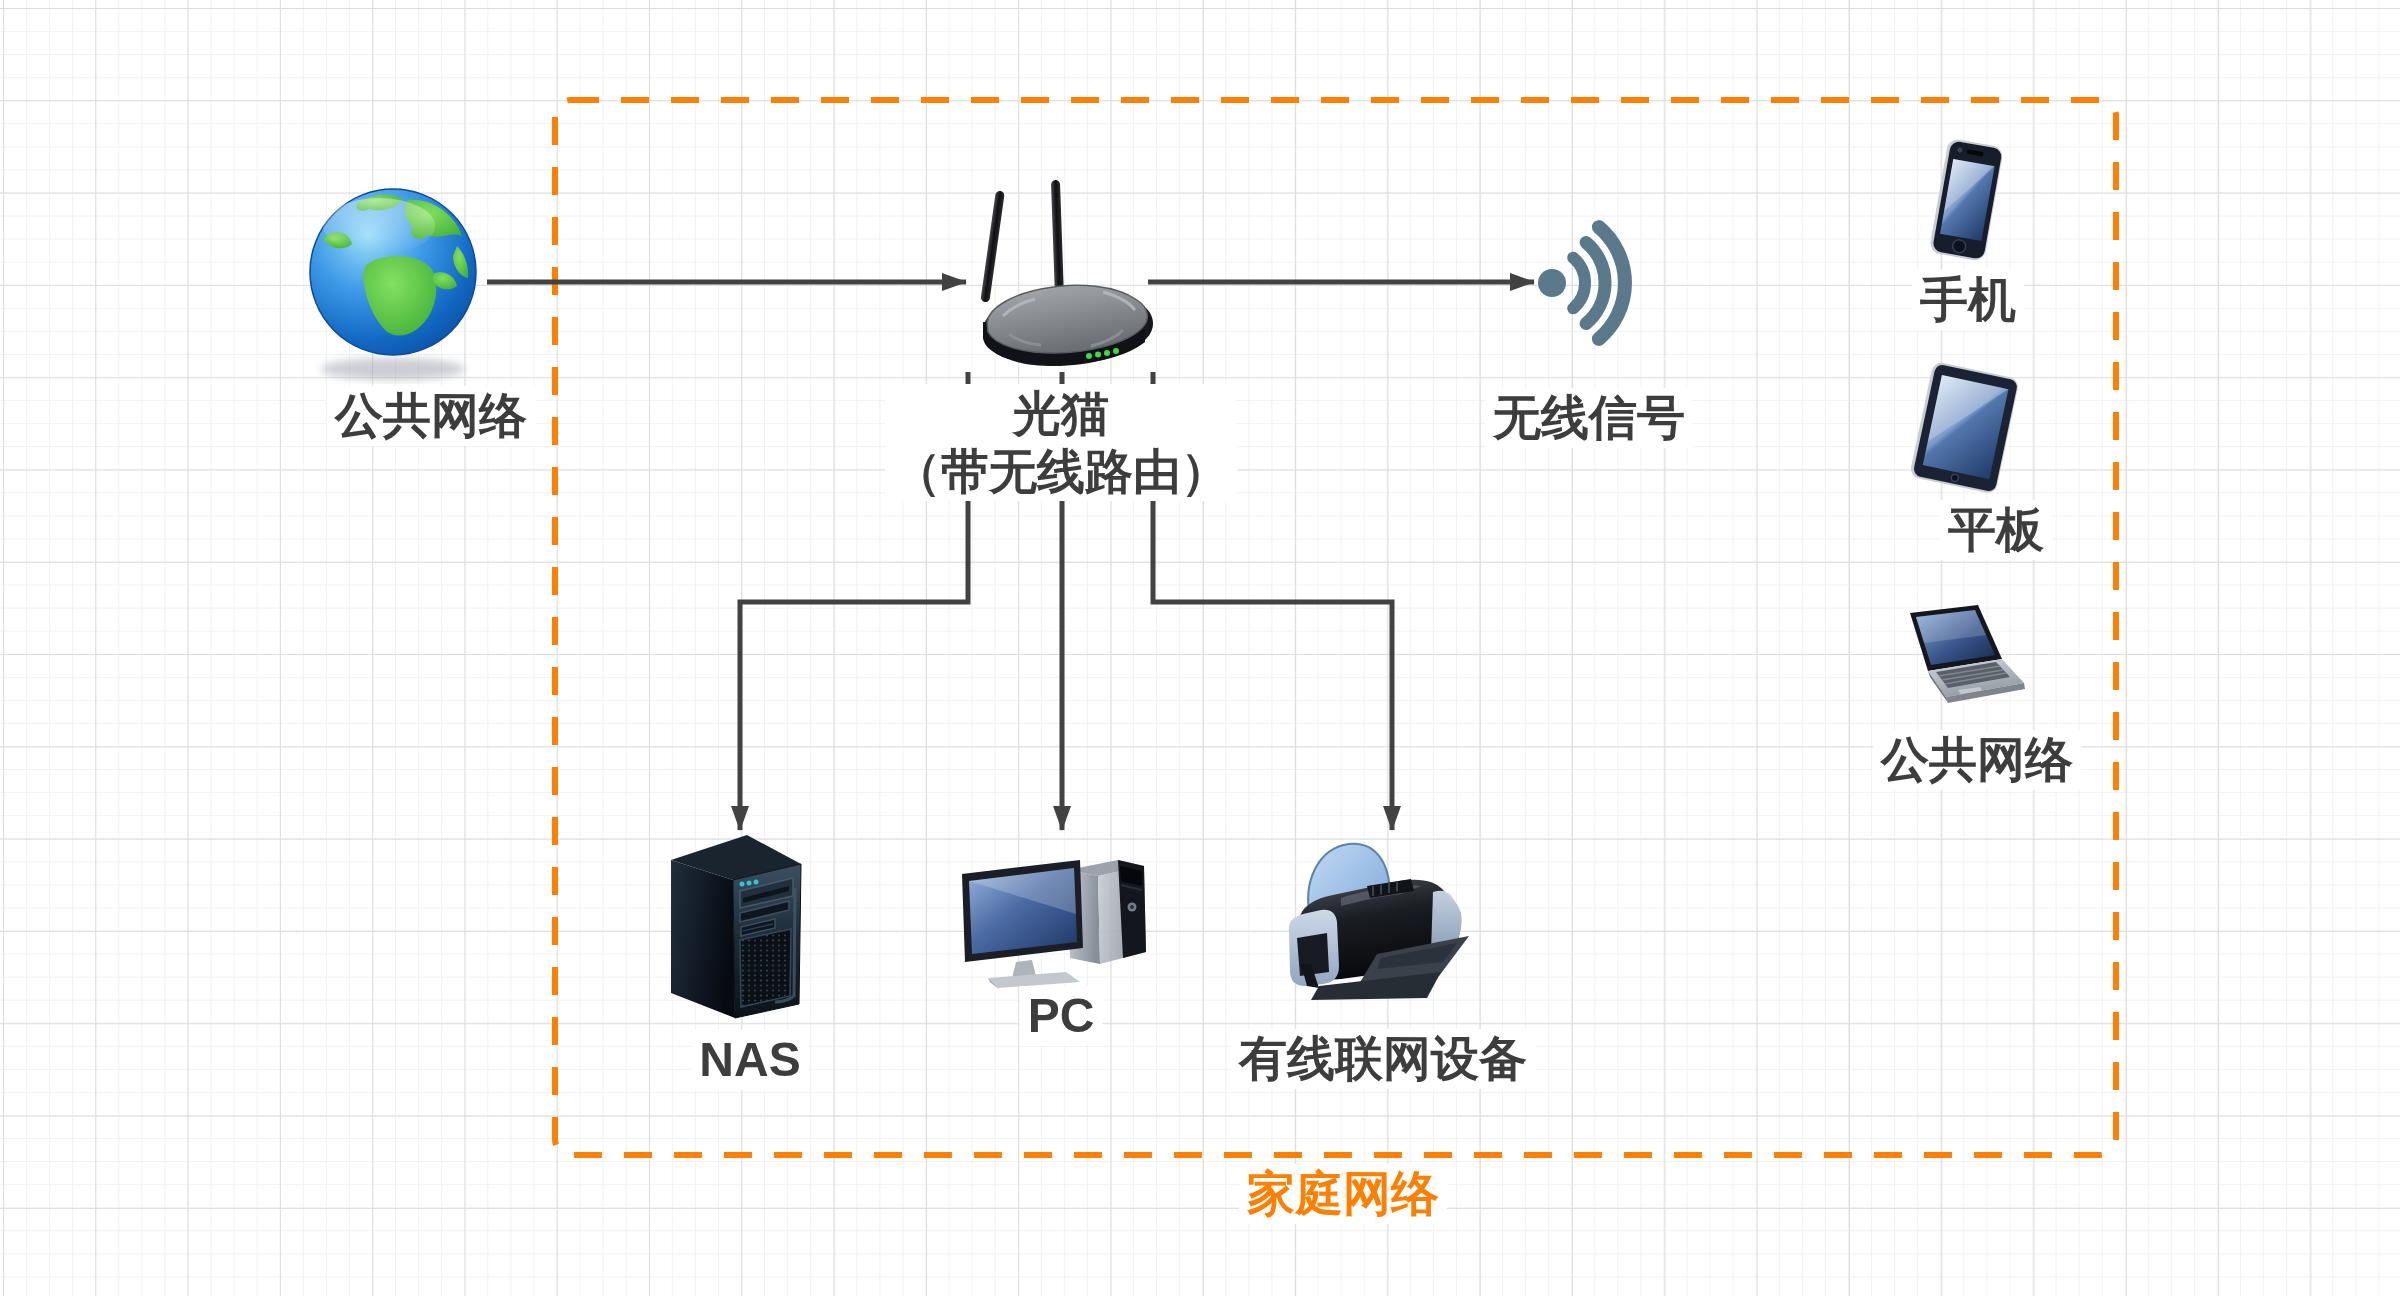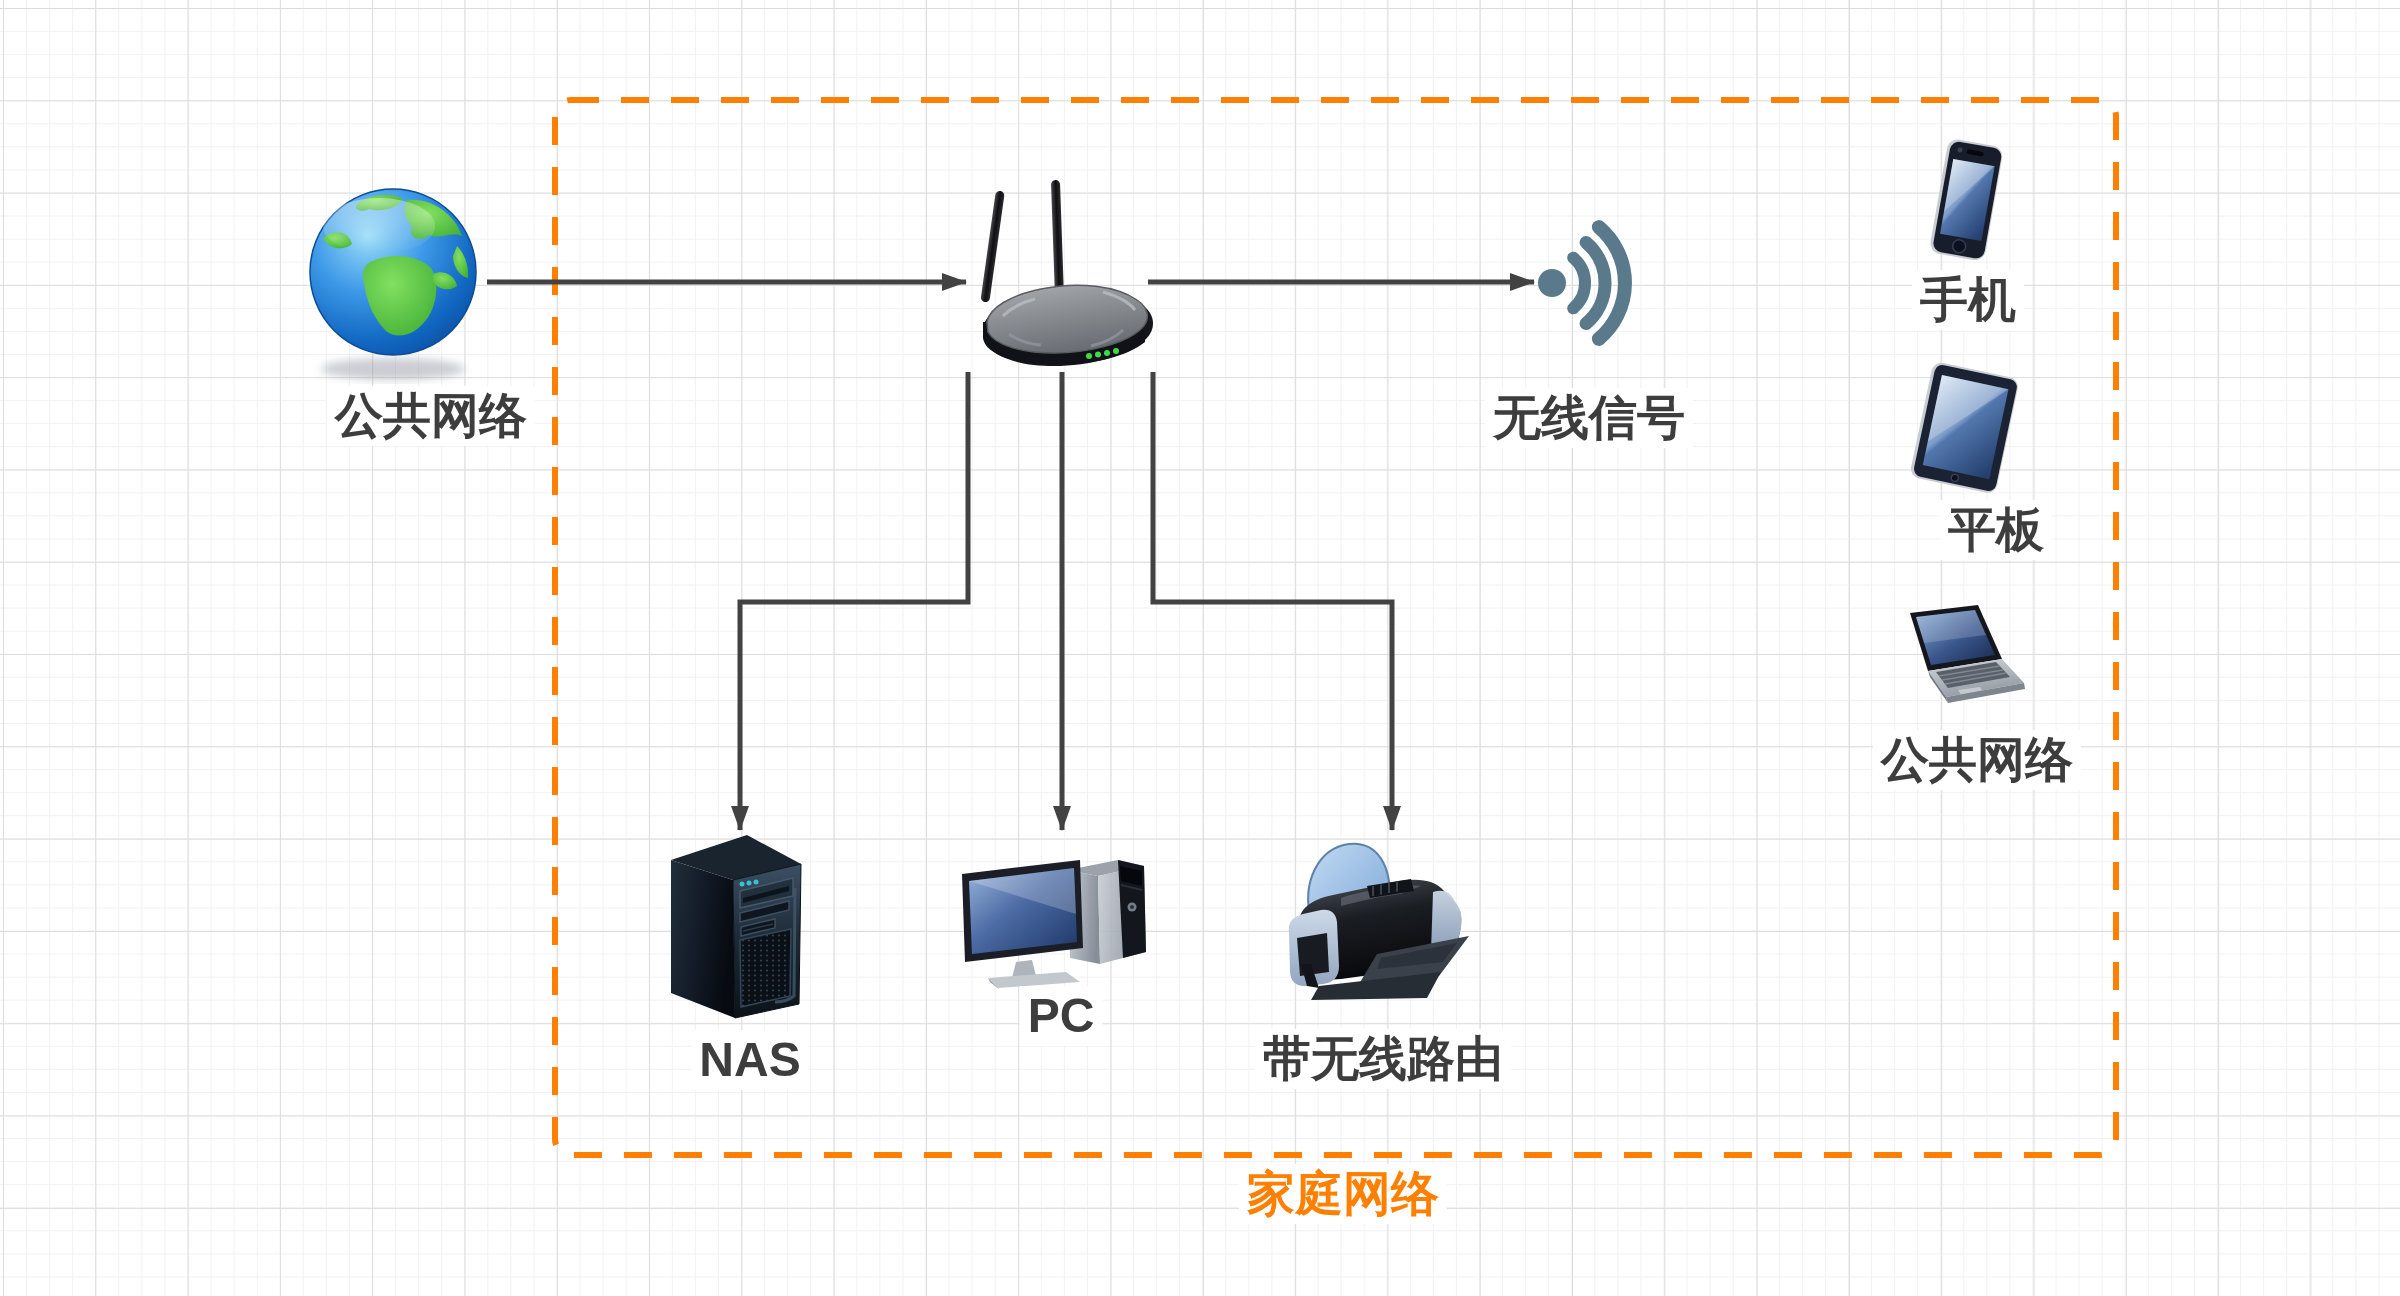--- a/index.html
+++ b/index.html
@@ -132,20 +132,24 @@
       <path d="M148,120 C162,124 174,130 180,138" fill="none" stroke="#b9bcc0" stroke-width="3" opacity="0.8"></path>
       <path d="M168,158 C160,166 148,171 136,174" fill="none" stroke="#96999e" stroke-width="3" opacity="0.7"></path>
       <path d="M54,162 C62,168 74,172 86,173" fill="none" stroke="#96999e" stroke-width="3" opacity="0.7"></path>
 
       <circle cx="134" cy="184" r="3" fill="#3ddb44"></circle>
       <circle cx="143" cy="182.5" r="3" fill="#3ddb44"></circle>
       <circle cx="152" cy="181" r="3" fill="#3ddb44"></circle>
       <circle cx="161" cy="179" r="3" fill="#3ddb44"></circle>
     </svg>
   </div>
+  <div class="lbl" style="left:1061px;top:384px;">
+    <span class="line">光猫</span>
+    <span class="line">（带无线路由）</span>
+  </div>
 
   <div class="lbl" style="left:1589px;top:388px;">无线信号</div>
 
   <div class="node" style="left:663px;top:828px;">
     <svg width="152" height="198" viewBox="0 0 152 198">
       <defs>
         <linearGradient id="nasSide" x1="0" y1="0" x2="1" y2="0.3">
           <stop offset="0%" stop-color="#222e3c"></stop>
           <stop offset="60%" stop-color="#101823"></stop>
           <stop offset="100%" stop-color="#070b11"></stop>
@@ -255,21 +259,21 @@
 
       <path d="M152,56 Q166,52 172,62 L178,72 Q182,80 180,92 L177,104 Q174,114 162,115 L150,116 Z" fill="url(#prnSide)" opacity="0.95"></path>
 
       <path d="M96,118 L188,100 L158,140 L78,148 Z" fill="#3a414b"></path>
       <path d="M100,122 L176,107 L162,126 L96,133 Z" fill="#2c323b"></path>
 
       <path d="M38,150 L160,136 L146,162 L30,164 Z" fill="#272d35"></path>
       <path d="M20,128 L26,150 L38,152 L30,128 Z" fill="#11141a"></path>
     </svg>
   </div>
-  <div class="lbl" style="left:1383px;top:1029px;">带无线路由</div>
+  <div class="lbl" style="left:1383px;top:1029px;">有线联网设备</div>
 
   <div class="node" style="left:1925px;top:135px;">
     <svg width="84" height="134" viewBox="0 0 84 134">
       <defs>
         <linearGradient id="phScr" x1="0" y1="0" x2="0.9" y2="1">
           <stop offset="0%" stop-color="#d3e2f2"></stop>
           <stop offset="45%" stop-color="#7d9cc8"></stop>
           <stop offset="50%" stop-color="#5377ad"></stop>
           <stop offset="100%" stop-color="#24406f"></stop>
         </linearGradient>

